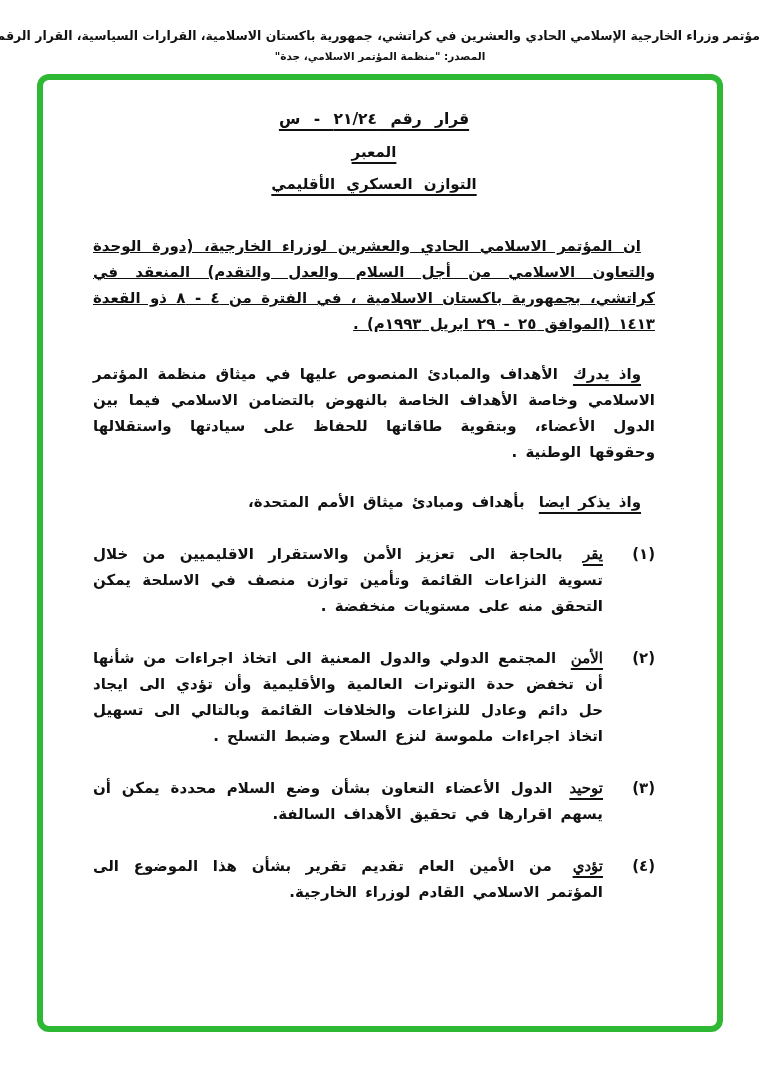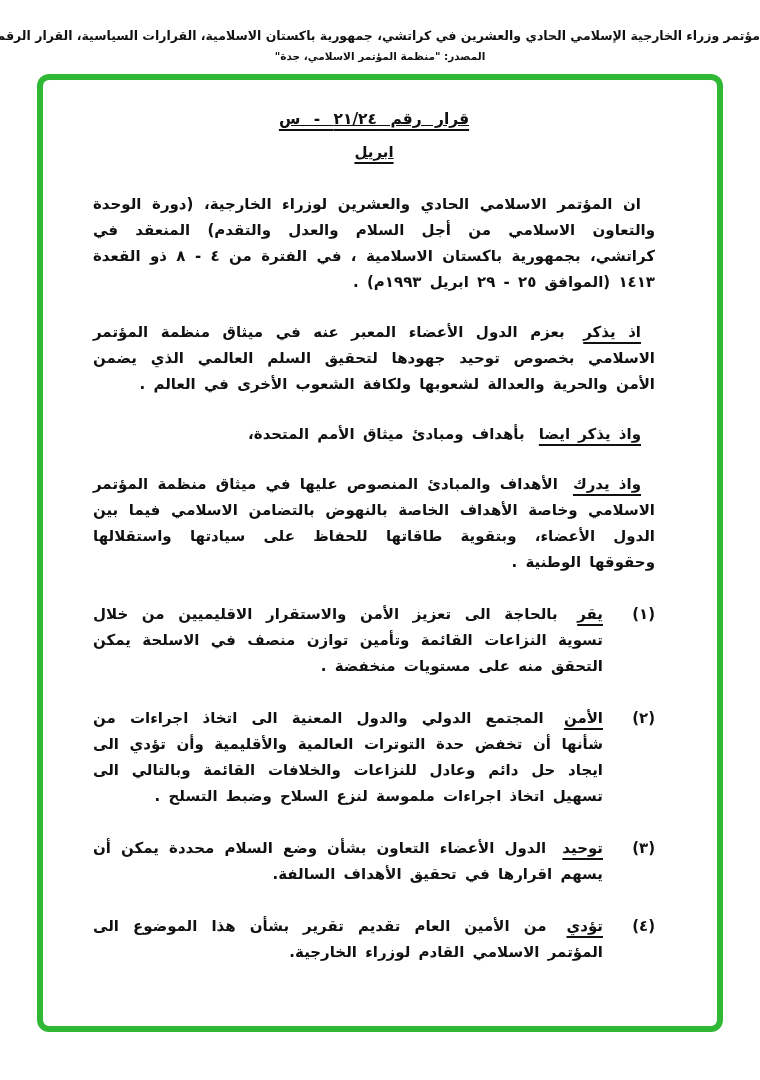--- a/index.html
+++ b/index.html
@@ -42,87 +42,84 @@
   .doc-content {
     direction: rtl;
     padding: 26px 62px 20px 50px;
     font-size: 15px;
     font-weight: 700;
     line-height: 26px;
     word-spacing: 3px;
   }
 
   
-  .title-block { text-align: center; margin-bottom: 26px; text-decoration: underline; }
+  .title-block { text-align: center; margin-bottom: 36px; }
   .title-block .t1 {
     font-size: 15.5px;
     word-spacing: 8px;
     letter-spacing: 1px;
   }
   .title-block .t2 { margin-top: 7px; letter-spacing: 2px; }
   .title-block .t3 { margin-top: 6px; letter-spacing: 1px; word-spacing: 6px; }
   .u {
     text-decoration: underline;
     text-underline-offset: 5px;
     text-decoration-thickness: 1.5px;
   }
 
   
   .para {
     text-align: justify;
     margin-top: 24px;
     text-indent: 14px;
   }
-  .para.first { margin-top: 9px; }
+  .para.first { margin-top: 9px; text-decoration: underline; }
   .para .lead { margin-left: 6px; }
 
   
   .item {
     display: flex;
     margin-top: 26px;
     text-align: justify;
   }
   .item .num {
     flex: 0 0 52px;
     text-align: right;
   }
   .item .itext { flex: 1; }
-  .item .lead { margin-left: 6px; }
+  .item .lead { margin-left: 6px; font-family: Liberation Serif, serif; }
 </style>
 </head>
 <body>
 
 <div class="top-header">
   <div class="cite">مؤتمر وزراء الخارجية الإسلامي الحادي والعشرين في كراتشي، جمهورية باكستان الاسلامية، القرارات السياسية، القرار الرقم ٢١/٢٤-س</div>
   <div class="src">المصدر:  "منظمة المؤتمر الاسلامي، جدة"</div>
 </div>
 
 <div class="doc-frame" style="border-color: rgb(47, 184, 52);">
   <div class="doc-content">
 
     <div class="title-block">
       <div class="t1 u">قرار رقم ٢١/٢٤ - س</div>
-      <div class="t2 u">ابريل</div>
+      <div class="t2 u">المعبر</div>
+      <div class="t3 u">التوازن العسكري الأقليمي</div>
     </div>
 
     <p class="para first">ان المؤتمر الاسلامي الحادي والعشرين لوزراء الخارجية، (دورة الوحدة والتعاون الاسلامي من أجل السلام والعدل والتقدم) المنعقد في كراتشي، بجمهورية باكستان الاسلامية ، في الفترة من ٤ - ٨ ذو القعدة ١٤١٣ (الموافق ٢٥ - ٢٩ ابريل ١٩٩٣م) .</p>
 
+
     <p class="para">
-      <span class="lead u">اذ يذكر</span>
-      <span>بعزم الدول الأعضاء المعبر عنه في ميثاق منظمة المؤتمر الاسلامي بخصوص توحيد جهودها لتحقيق السلم العالمي الذي يضمن الأمن والحرية والعدالة لشعوبها ولكافة الشعوب الأخرى في العالم .</span>
+      <span class="lead u">واذ يدرك</span>
+      <span>الأهداف والمبادئ المنصوص عليها في ميثاق منظمة المؤتمر الاسلامي وخاصة الأهداف الخاصة بالنهوض بالتضامن الاسلامي فيما بين الدول الأعضاء، وبتقوية طاقاتها للحفاظ على سيادتها واستقلالها وحقوقها الوطنية .</span>
     </p>
 
     <p class="para">
       <span class="lead u">واذ يذكر ايضا</span>
       <span>بأهداف ومبادئ ميثاق الأمم المتحدة،</span>
-    </p>
-
-    <p class="para">
-      <span class="lead u">واذ يدرك</span>
-      <span>الأهداف والمبادئ المنصوص عليها في ميثاق منظمة المؤتمر الاسلامي وخاصة الأهداف الخاصة بالنهوض بالتضامن الاسلامي فيما بين الدول الأعضاء، وبتقوية طاقاتها للحفاظ على سيادتها واستقلالها وحقوقها الوطنية .</span>
     </p>
 
     <div class="item">
       <div class="num">(١)</div>
       <div class="itext">
         <span class="lead u">يقر</span>
         <span>بالحاجة الى تعزيز الأمن والاستقرار الاقليميين من خلال تسوية النزاعات القائمة وتأمين توازن منصف في الاسلحة يمكن التحقق منه على مستويات منخفضة .</span>
       </div>
     </div>
 

